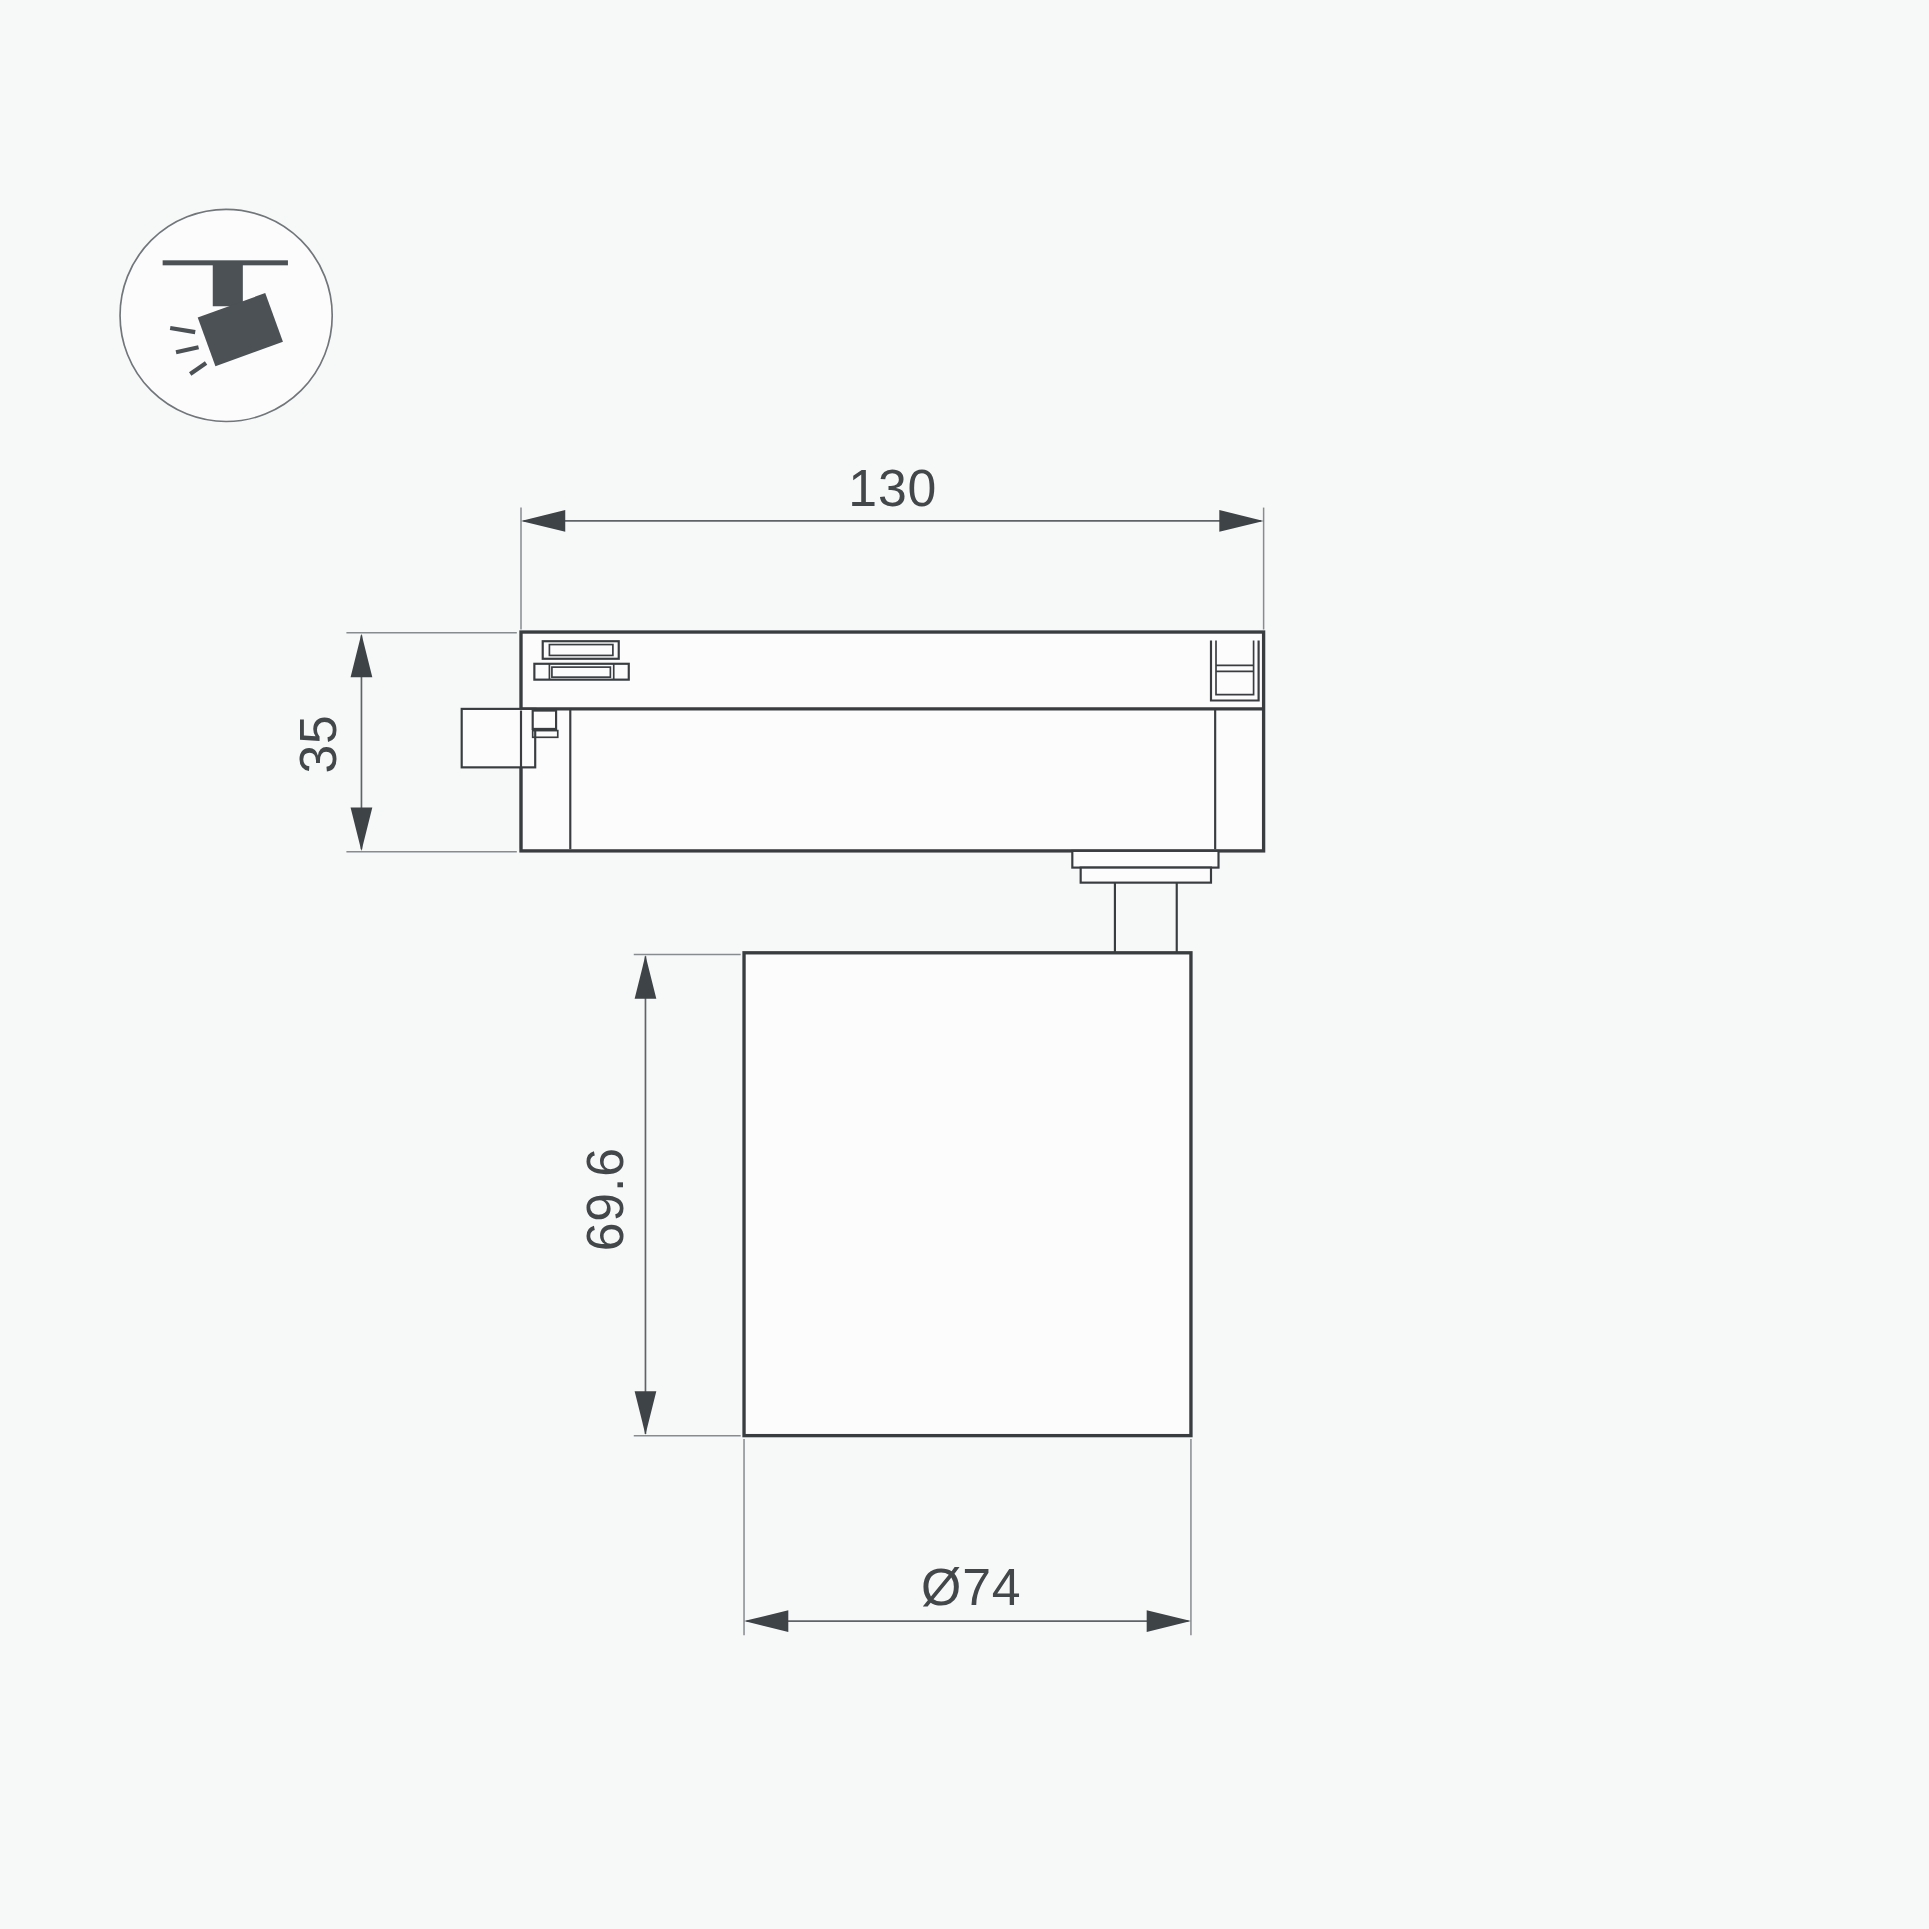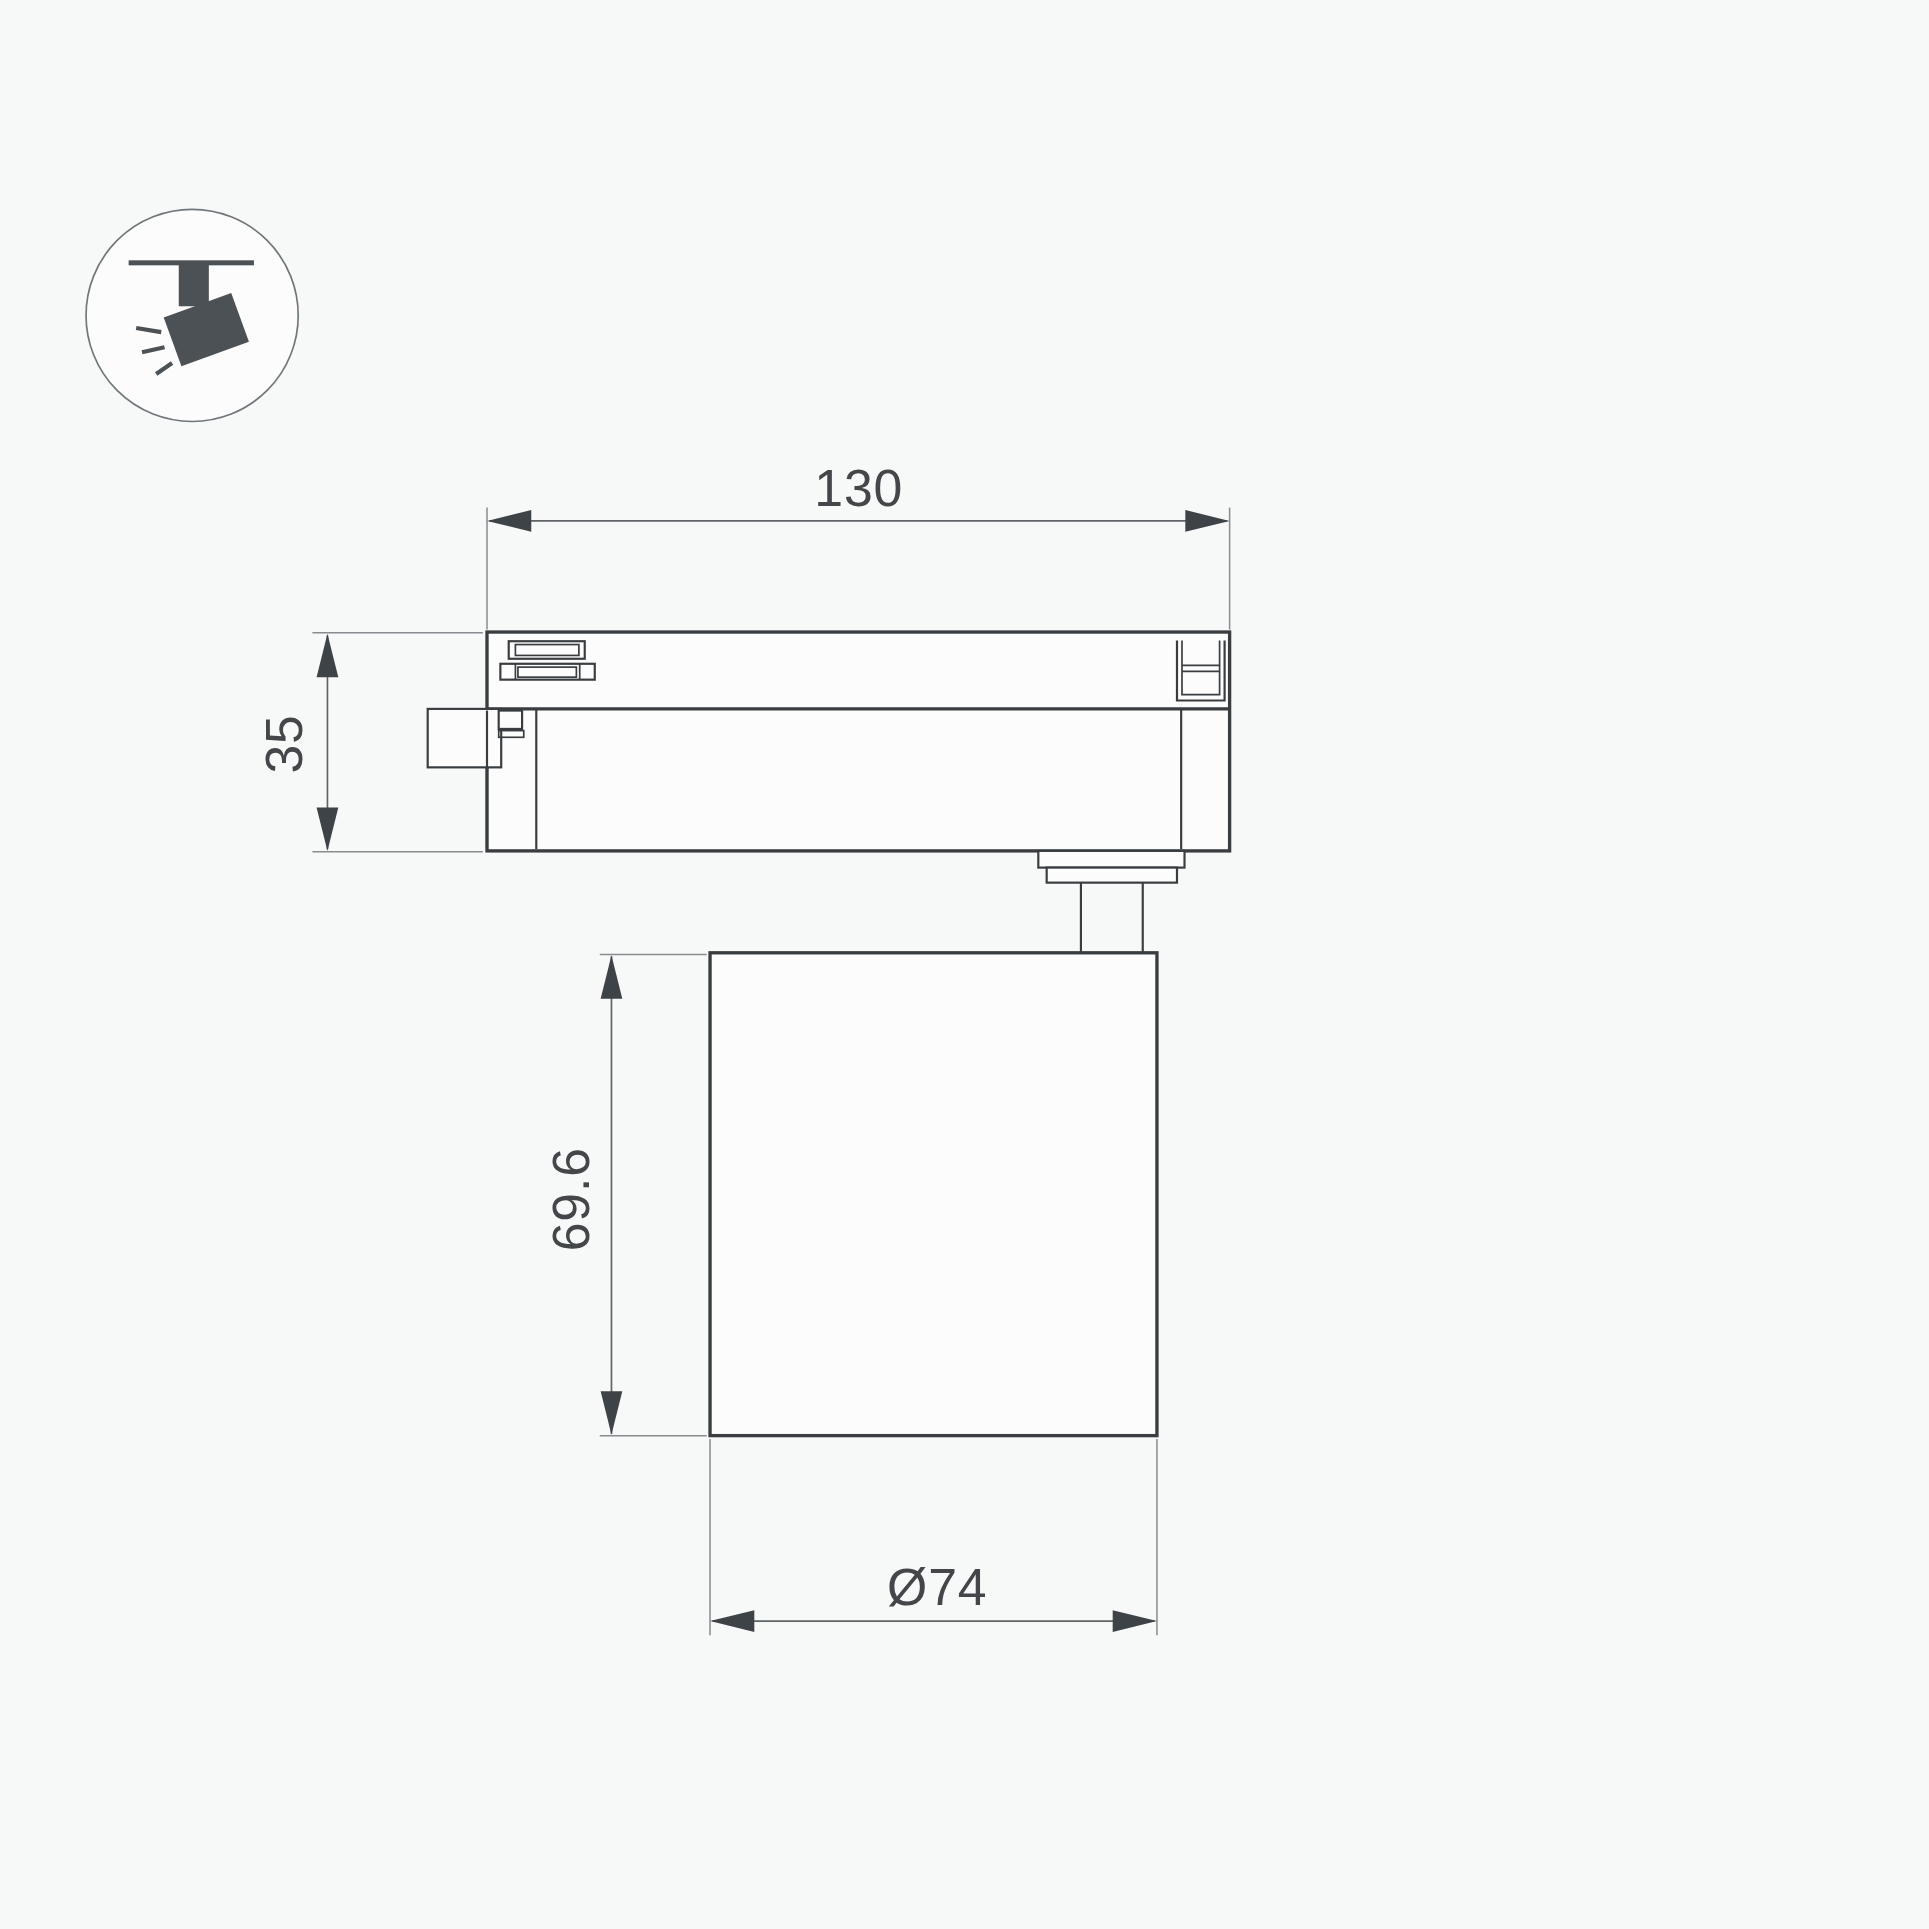--- a/index.html
+++ b/index.html
@@ -8,21 +8,21 @@
     --c-outline:#393d40;
     --c-dim:#5f6467;
     --c-ext:#888c8f;
     --c-arrow:#3e4347;
     --c-text:#43474a;
     --c-icon:#4b5155;
     --c-circle:#71767a;
   }
   html,body{margin:0;padding:0;}
   body{width:1929px;height:1929px;background:var(--c-bg);font-family:"Liberation Sans",sans-serif;}
-  .canvas{position:relative;width:1669px;height:1929px;background:var(--c-bg);overflow:hidden;}
+  .canvas{position:relative;width:1669px;height:1929px;background:var(--c-bg);overflow:hidden;margin-left:34px;}
   svg{display:block;width:100%;height:100%;}
   .shape-thick{fill:var(--c-fill);stroke:var(--c-outline);stroke-width:4;}
   .ln-thick   {fill:none;stroke:var(--c-outline);stroke-width:4;}
   .ln-med     {fill:none;stroke:var(--c-outline);stroke-width:2.6;}
   .ln-thin    {fill:none;stroke:var(--c-outline);stroke-width:2;}
   .detail-fill{fill:var(--c-fill);stroke:var(--c-outline);stroke-width:2.6;}
   .ext        {fill:none;stroke:var(--c-ext);stroke-width:1.8;}
   .dim        {fill:none;stroke:var(--c-dim);stroke-width:2;}
   .arrow      {fill:var(--c-arrow);stroke:none;}
   .dim-text   {font-family:"Liberation Sans",sans-serif;font-size:62px;fill:var(--c-text);letter-spacing:1px;}

